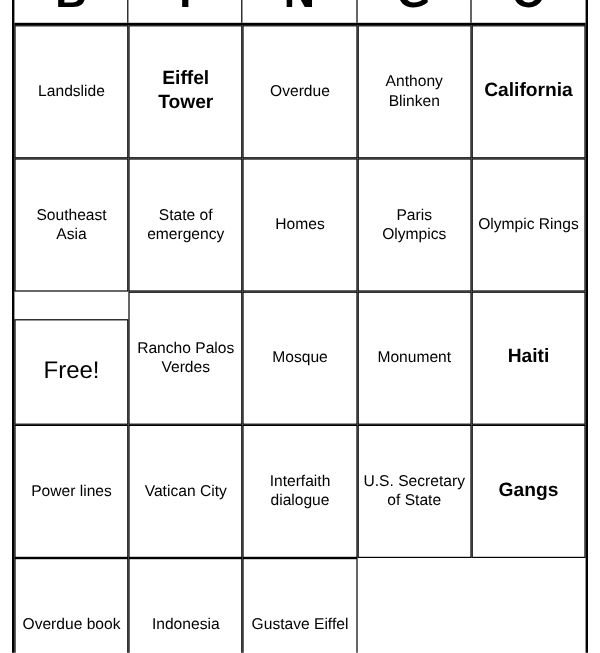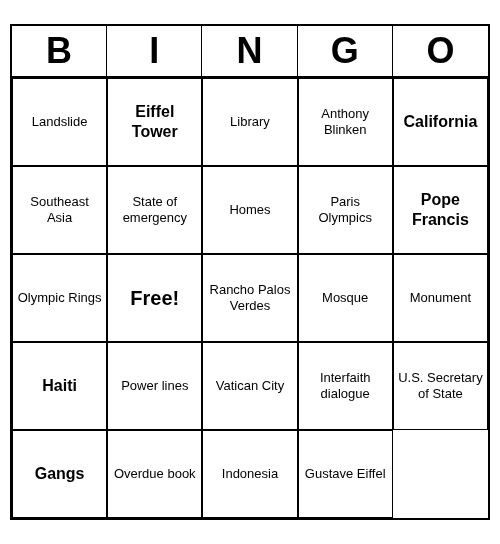--- a/index.html
+++ b/index.html
@@ -59,45 +59,45 @@
       line-height: 1.25;
     }
 
     .bingo-cell.large-text {
       font-size: 16px;
       font-weight: bold;
     }
 
     .bingo-cell.free {
       font-size: 20px;
-      font-weight: bold;
+      font-weight: normal;
+      margin-top: 23px;
     }
   </style>
 </head>
 <body>
 
 <div class="bingo-card">
   <div class="bingo-header">
     <div class="bingo-header-cell">B</div>
     <div class="bingo-header-cell">I</div>
     <div class="bingo-header-cell">N</div>
     <div class="bingo-header-cell">G</div>
     <div class="bingo-header-cell">O</div>
   </div>
   <div class="bingo-grid" id="bingo-grid">
       <div class="bingo-cell">Landslide</div>
       <div class="bingo-cell large-text">Eiffel Tower</div>
-      <div class="bingo-cell">Library</div>
+      <div class="bingo-cell">Overdue</div>
       <div class="bingo-cell">Anthony Blinken</div>
       <div class="bingo-cell large-text">California</div>
       <div class="bingo-cell">Southeast Asia</div>
       <div class="bingo-cell">State of emergency</div>
       <div class="bingo-cell">Homes</div>
       <div class="bingo-cell">Paris Olympics</div>
-      <div class="bingo-cell large-text">Pope Francis</div>
       <div class="bingo-cell">Olympic Rings</div>
       <div class="bingo-cell free">Free!</div>
       <div class="bingo-cell">Rancho Palos Verdes</div>
       <div class="bingo-cell">Mosque</div>
       <div class="bingo-cell">Monument</div>
       <div class="bingo-cell large-text">Haiti</div>
       <div class="bingo-cell">Power lines</div>
       <div class="bingo-cell">Vatican City</div>
       <div class="bingo-cell">Interfaith dialogue</div>
       <div class="bingo-cell">U.S. Secretary of State</div>

